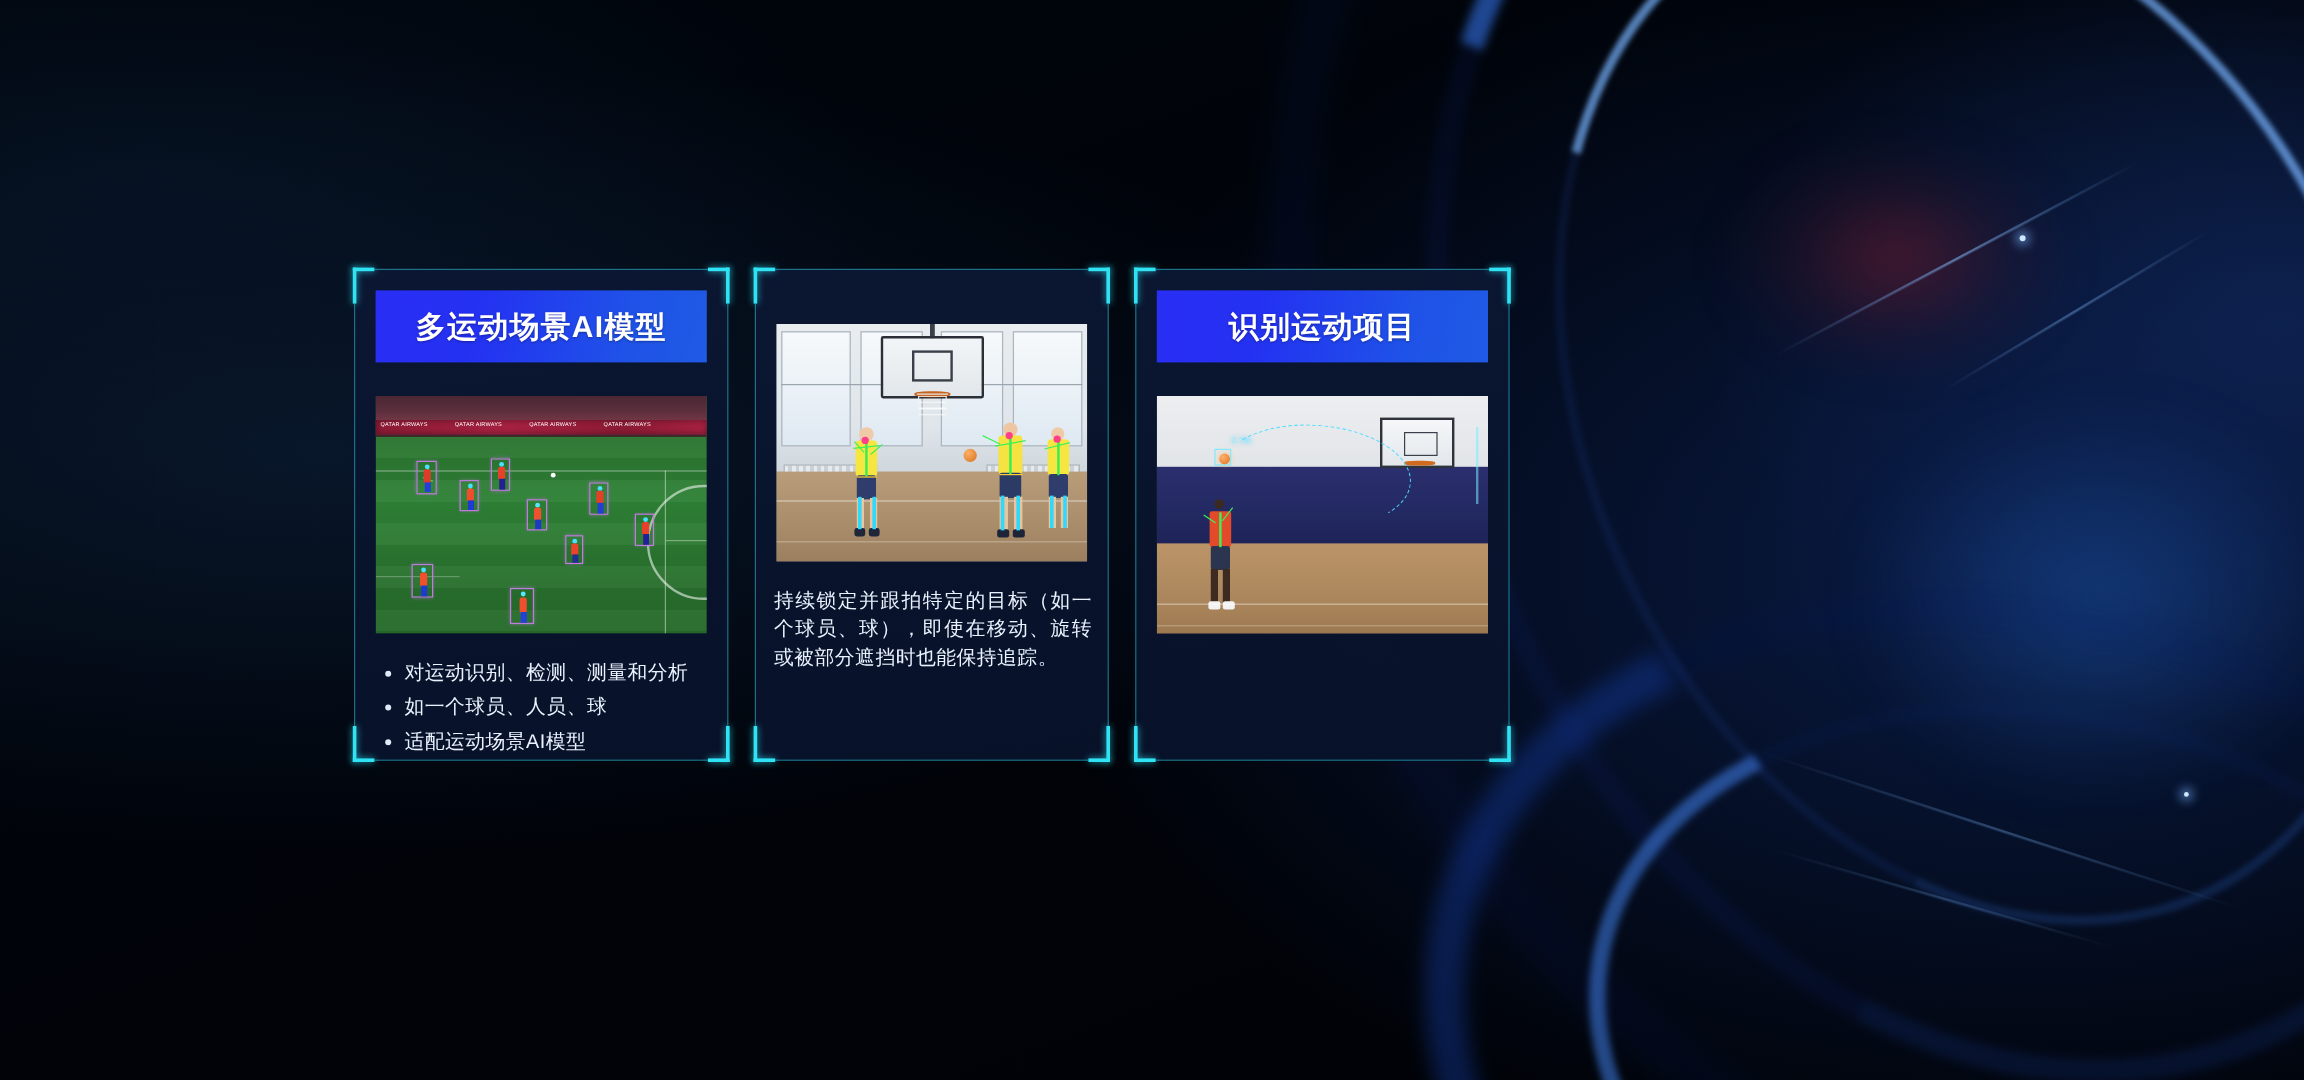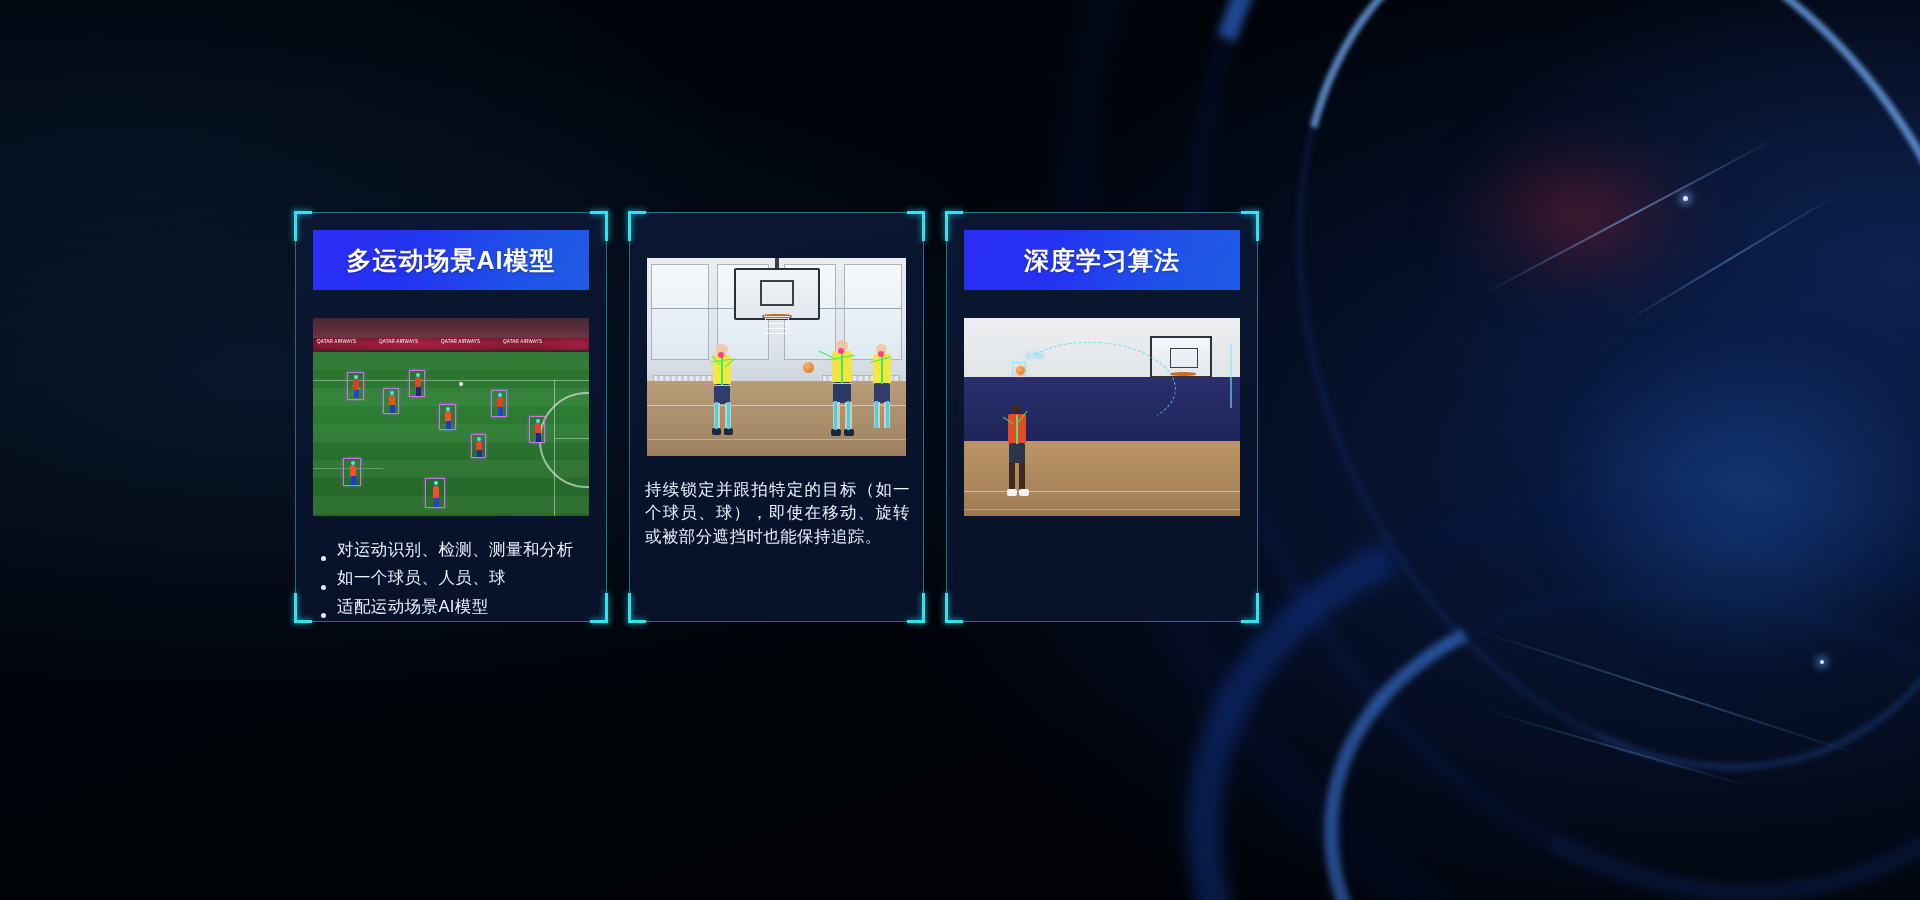--- a/index.html
+++ b/index.html
@@ -70,21 +70,21 @@
   .k2 { width:260px; right:60px; top:258px; transform:rotate(-31deg); opacity:.7; }
   .k3 { width:420px; right:40px; bottom:206px; transform:rotate(18deg); opacity:.6; }
   .k4 { width:300px; right:150px; bottom:150px; transform:rotate(16deg); opacity:.45; }
   .dot-spark {
     position:absolute; width:5px; height:5px; border-radius:50%;
     background:#cfe6ff; box-shadow:0 0 9px 3px rgba(120,180,255,.75);
   }
 
   
   .cards {
-    position:absolute; left:295px; top:212px;
+    position:absolute; left:295px; top:224px;
     display:flex; gap:22px; z-index:6;border-radius:30px;
   }
 
   .card {
     position:relative;
     width:312px; height:410px;
     padding:18px 0 0 0;
     background:linear-gradient(172deg, rgba(12,24,52,.93) 0%, rgba(9,20,46,.93) 45%, rgba(8,18,42,.95) 100%);
   }
   .card.wide { width:295px; }
@@ -128,21 +128,21 @@
     background:#0b1428;
   }
   .thumb { position:absolute; inset:0; }
 
   .body-text {
     margin:22px 14px 0 16px;
     color:#eaf2ff; font-size:16.5px; line-height:1.42;
     letter-spacing:.4px;
   }
   .body-text.bullets { padding-left:4px; }
-  .bullet-row { display:flex; align-items:flex-end; margin-bottom:5px; }
+  .bullet-row { display:flex; align-items:flex-start; margin-bottom:5px; }
   .bullet-dot {
     flex:0 0 auto; width:5px; height:5px; border-radius:50%;
     background:#dfe9f8; margin:9px 11px 0 6px;
   }
   .bullet-label { flex:1 1 auto; }
   .para { text-align:justify; }
 
   
   .pitch {
     background:
@@ -529,21 +529,21 @@
         </span>
       <span class="br br2">
           <i class="v"></i>
           <i class="h"></i>
         </span>
       <span class="edge top"></span>
       <span class="edge bottom"></span>
       <span class="edge left"></span>
       <span class="edge right"></span>
 
-      <div class="card-title">深度学习算法</div>
+      <div class="card-title">识别运动项目</div>
 
       <div class="thumb-wrap">
         <div class="thumb court">
           <div class="upperwall"></div>
           <div class="navyband"></div>
           <div class="floor3"></div>
           <div class="board"></div>
           <div class="board-inner"></div>
           <div class="rim3"></div>
 

